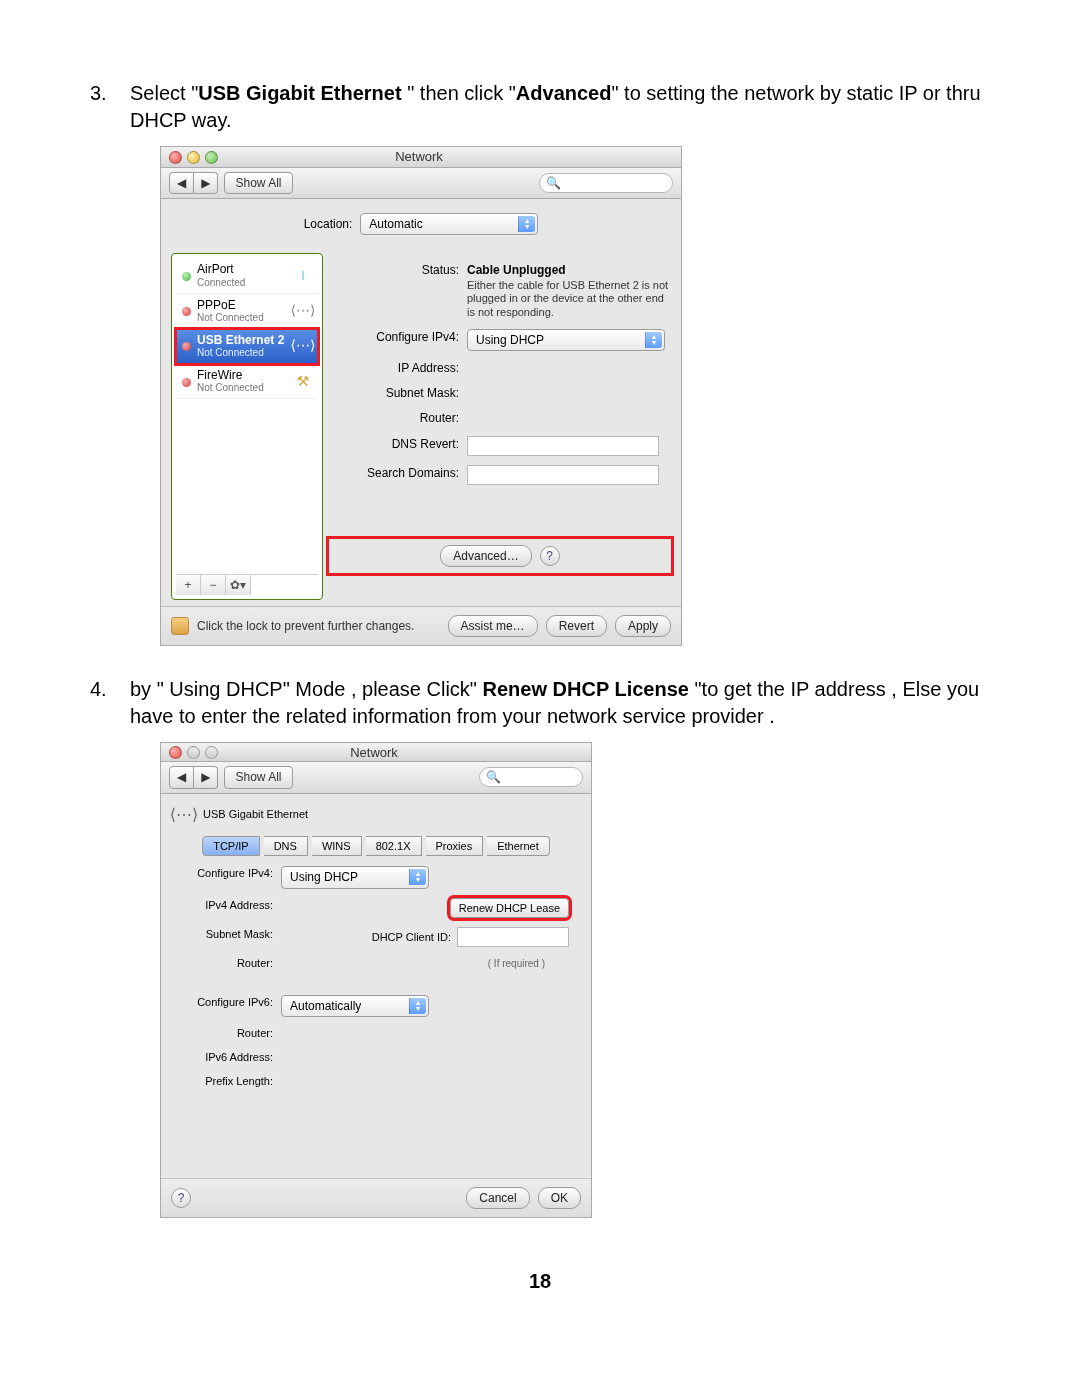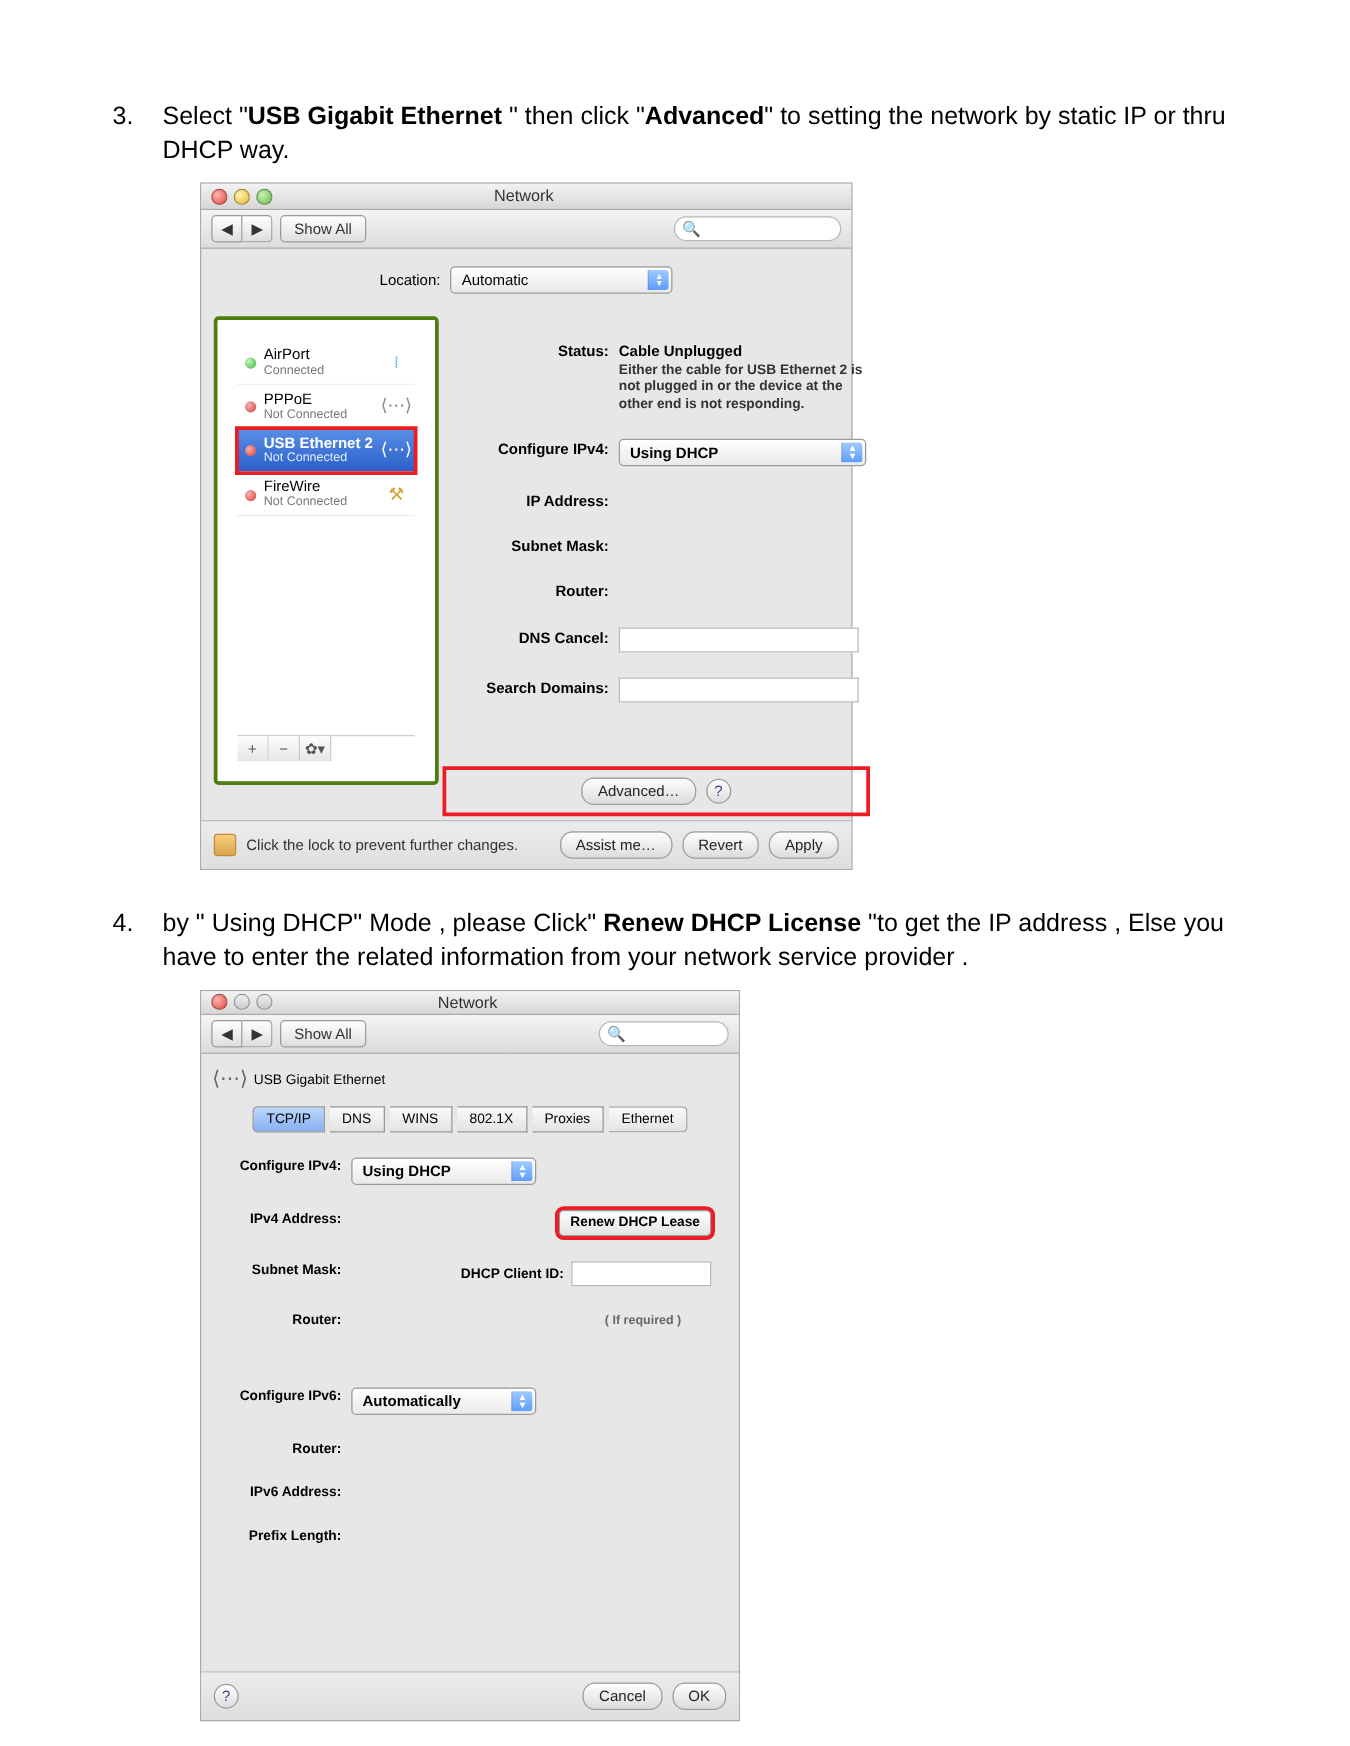--- a/index.html
+++ b/index.html
@@ -64,22 +64,22 @@
     min-width:160px;justify-content:space-between;position:relative;
   }
   .popup .arrows{
     width:16px;height:16px;border-left:1px solid rgba(0,0,0,.2);
     background:linear-gradient(#9fcaff,#5d9dff);border-radius:0 3px 3px 0;
     display:flex;flex-direction:column;align-items:center;justify-content:center;color:#fff;font-size:8px;line-height:6px;
     margin-right:-6px;
   }
   .s1 .body{display:flex;padding:4px 10px 6px 10px;gap:6px;}
   .sidebar{
-    width:142px;background:#fff;border:3px solid #4d7c0f;border-radius:4px;
-    padding:16px;overflow:hidden;
+    width:142px;background:#fff;border:1px solid #4d7c0f;border-radius:4px;
+    padding:4px;overflow:hidden;
   }
   .srow{
     display:flex;align-items:center;gap:6px;padding:5px 6px;
     border-bottom:1px solid #eee;position:relative;
   }
   .srow .status{width:9px;height:9px;border-radius:50%;flex:none;margin-top:2px;}
   .srow .status.green{background:radial-gradient(circle at 35% 35%,#c0f4b1,#3cb341);}
   .srow .status.red{background:radial-gradient(circle at 35% 35%,#f4b1b1,#d43838);}
   .srow .text{flex:1;line-height:1.1;}
   .srow .name{font-size:12px;color:#000;}
@@ -87,21 +87,21 @@
   .srow .svcicon{width:18px;height:18px;flex:none;display:flex;align-items:center;justify-content:center;font-size:14px;}
   .srow.sel{background:linear-gradient(#5a8fe6,#2a5fc9);color:#fff;}
   .srow.sel .name{color:#fff;font-weight:bold;}
   .srow.sel .sub{color:#e1ecff;}
   .redbox{outline:3px solid #eb1c24;outline-offset:-1px;}
   .sidefill{height:175px;}
   .sidebtns{display:flex;border-top:1px solid #ccc;}
   .sidebtns span{flex:none;width:24px;height:20px;border-right:1px solid #ccc;
     background:linear-gradient(#fdfdfd,#e6e6e6);text-align:center;font-size:12px;line-height:20px;color:#555;}
   .detail{flex:1;font-size:12px;}
-  .formrow{display:flex;align-items:flex-start;margin:20px 0;font-weight:bold;}
+  .formrow{display:flex;align-items:flex-start;margin:9px 0;}
   .formrow .lab{width:130px;text-align:right;padding-right:8px;color:#000;}
   .formrow .val{flex:1;}
   .texti{background:#fff;border:1px solid #b8b8b8;height:18px;width:190px;}
   .stext{font-size:11px;color:#333;line-height:1.25;max-width:210px;}
   .pillbtn{
     background:linear-gradient(#fefefe,#dcdcdc);
     border:1px solid #9b9b9b;border-radius:10px;padding:2px 12px;font-size:12px;color:#222;
   }
   .helpq{width:18px;height:18px;border-radius:50%;border:1px solid #9b9b9b;
     background:linear-gradient(#fff,#ddd);display:inline-flex;align-items:center;justify-content:center;
@@ -245,21 +245,21 @@
               </div>
           <div class="formrow">
                 <div class="lab">Subnet Mask:</div>
                 <div class="val"></div>
               </div>
           <div class="formrow">
                 <div class="lab">Router:</div>
                 <div class="val"></div>
               </div>
           <div class="formrow">
-                <div class="lab">DNS Cancel:</div>
+                <div class="lab">DNS Revert:</div>
                 <div class="val">
                   <div class="texti"></div>
                 </div>
               </div>
           <div class="formrow">
                 <div class="lab">Search Domains:</div>
                 <div class="val">
                   <div class="texti"></div>
                 </div>
               </div>

